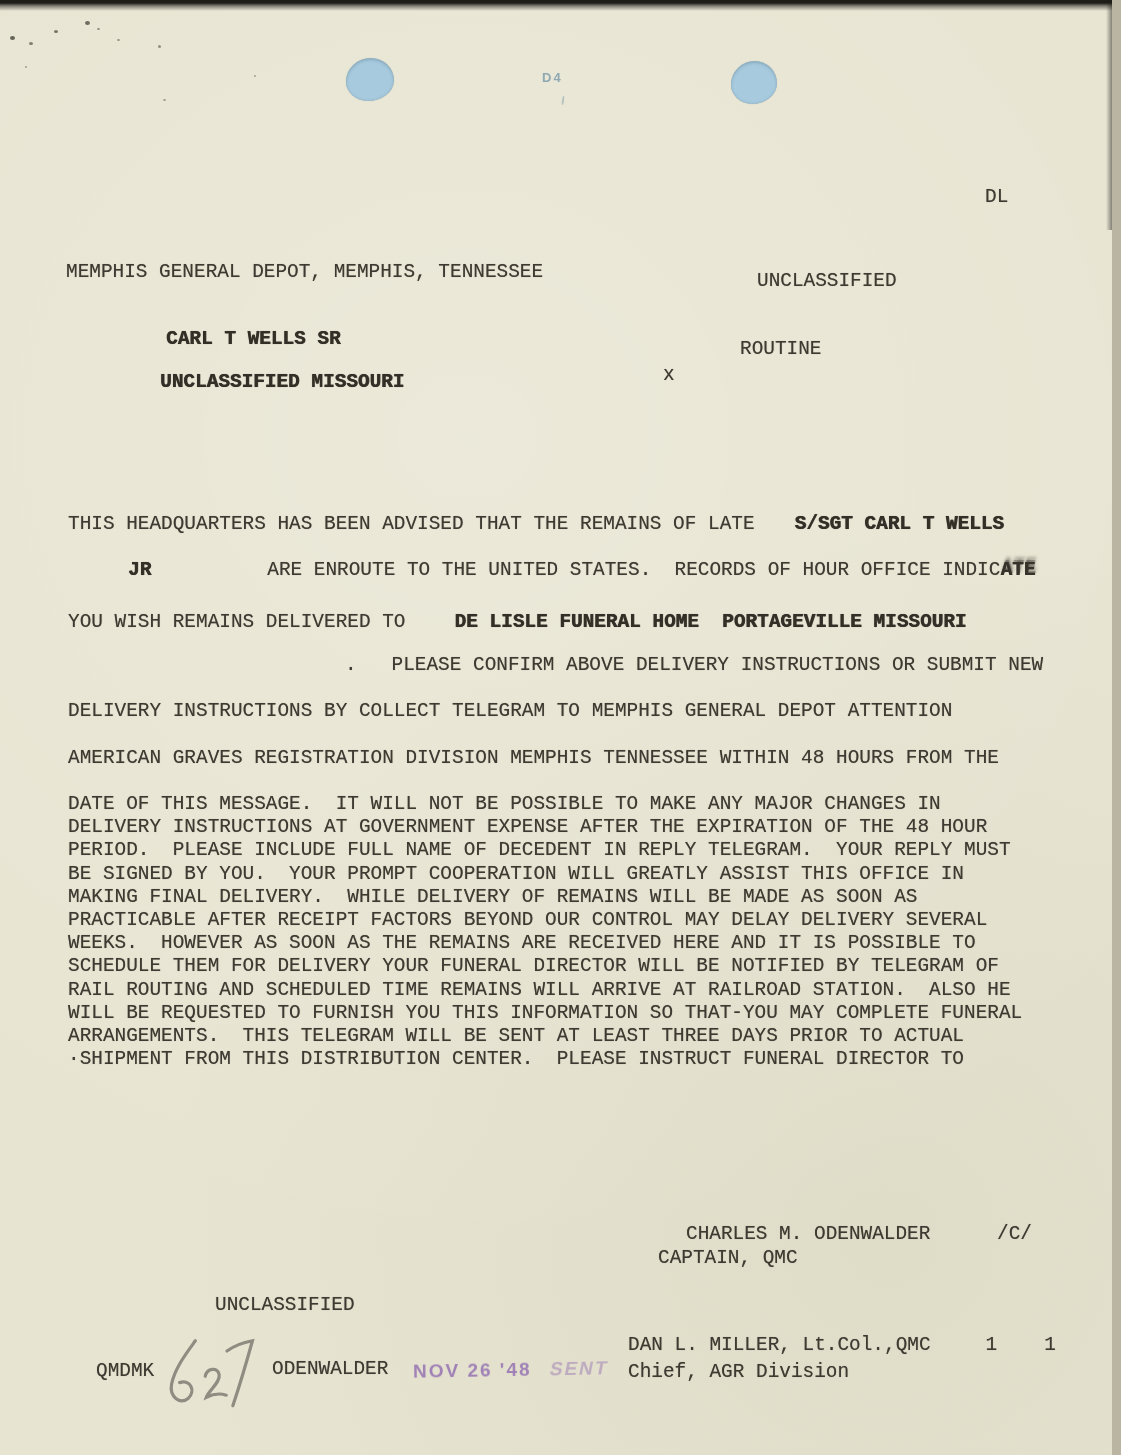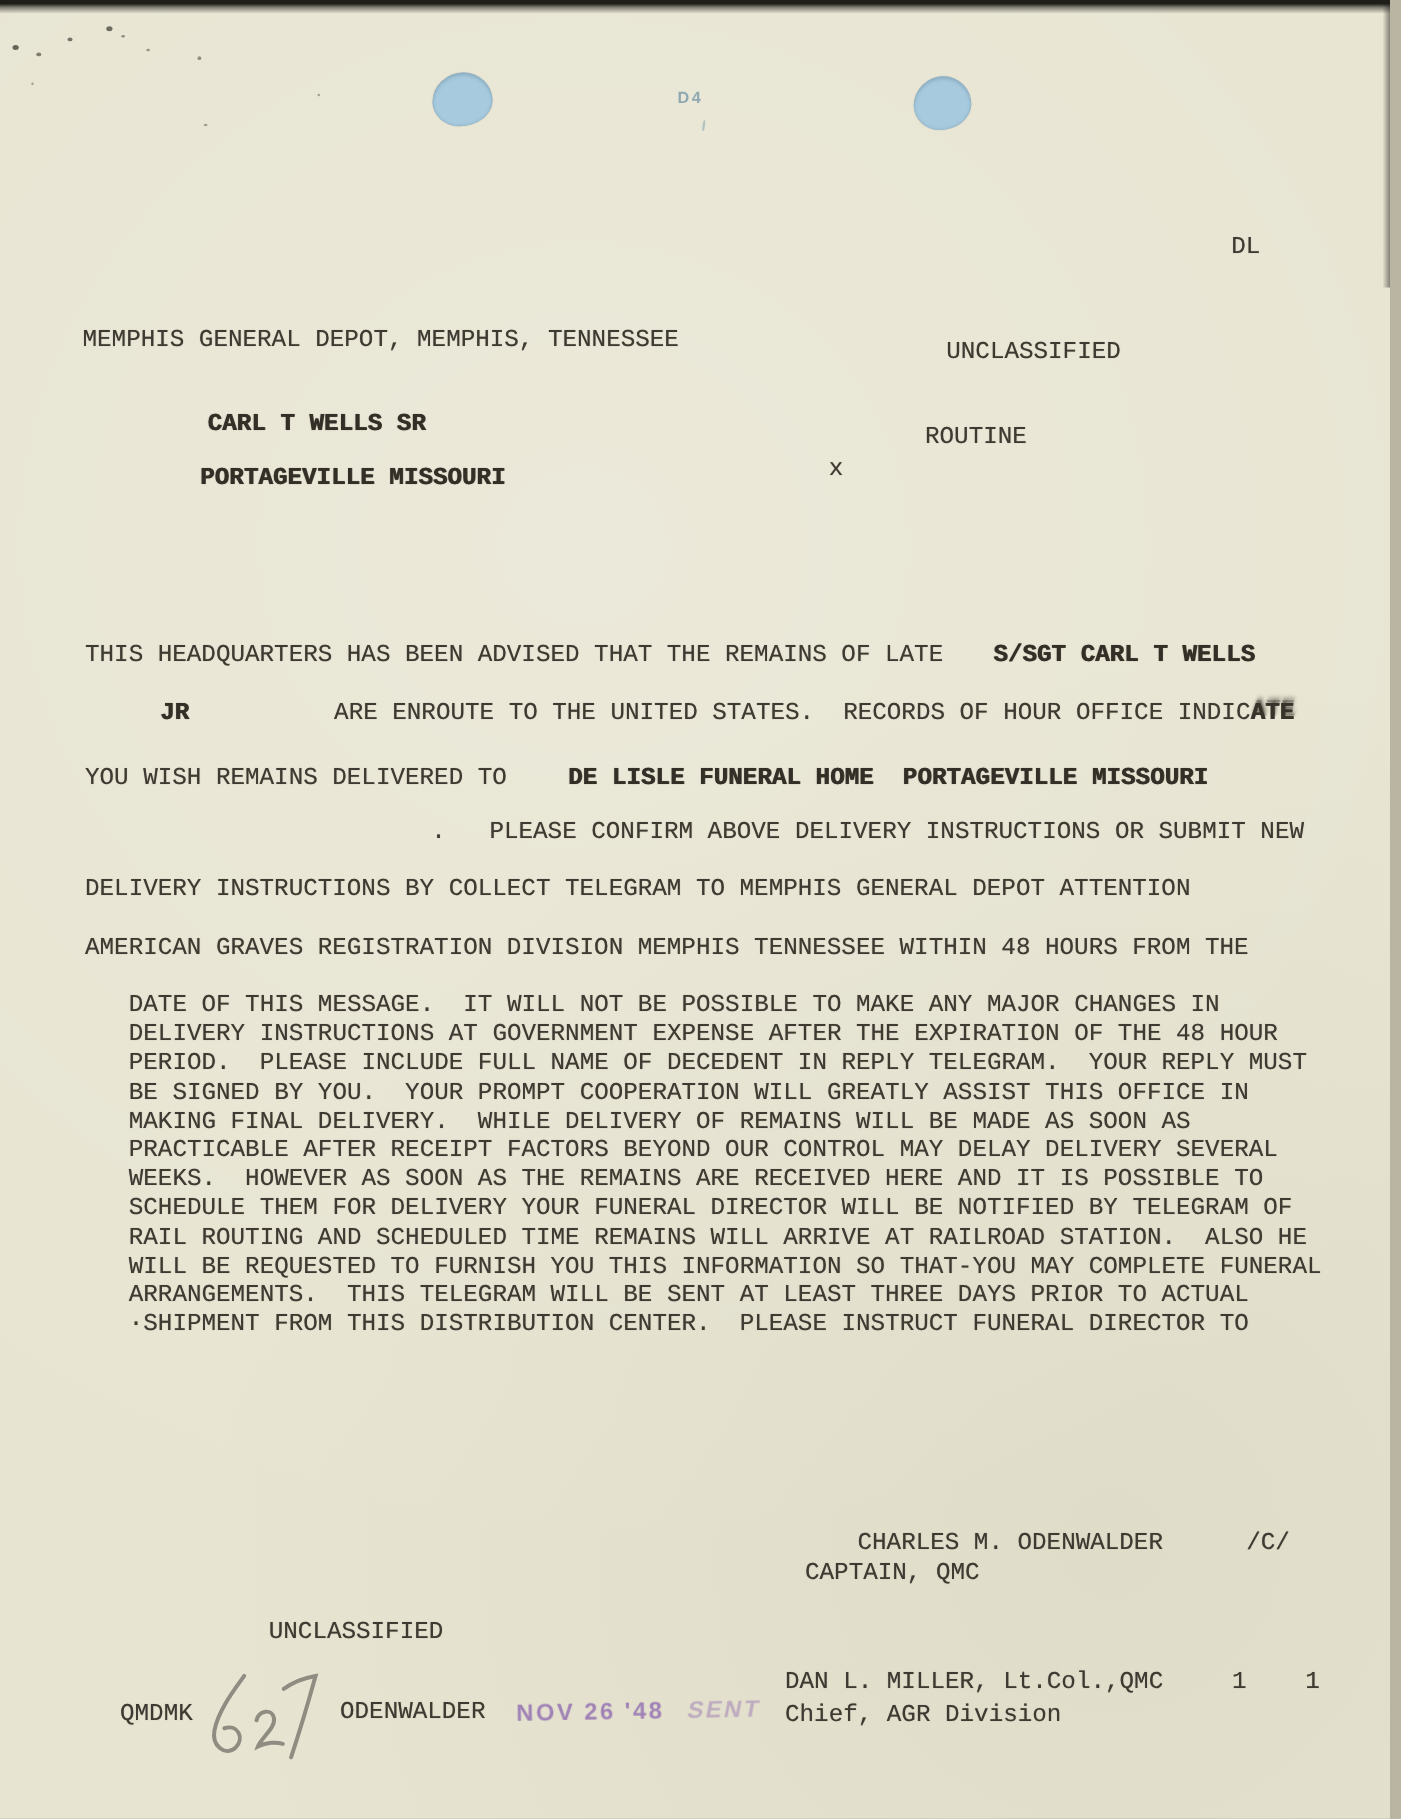--- a/index.html
+++ b/index.html
@@ -14,21 +14,21 @@
   }
   .t{
     position:absolute; white-space:pre;
     font-size:19.4px; line-height:23px;
     text-shadow:0 0 .7px rgba(62,57,47,.55);
   }
   .b{font-weight:bold; color:#332f27;
      text-shadow:.6px 0 0 rgba(45,40,32,.85), 0 0 1px rgba(45,40,32,.4);}
   .overtype{font-weight:bold; color:#37332b;
      text-shadow:1px -2px 1.5px rgba(55,50,42,.6), 2px -5px 3px rgba(55,50,42,.35), .6px 0 0 rgba(45,40,32,.9);}
-  .dense{line-height:23.2px;margin-left:35px;}
+  .dense{line-height:23.2px;}
   .closing{line-height:46.8px;}
   .gap{display:inline-block; height:1px;}
   .hole{
     position:absolute; background:#a7cade;
     border-radius:52% 48% 55% 45% / 55% 52% 48% 45%;
     box-shadow:inset 0 2px 3px rgba(90,120,140,.35), inset 0 -1px 2px rgba(120,150,170,.25), 0 0 1px rgba(100,110,100,.3);
   }
   .edge-top{
     position:absolute; left:0; top:0; width:100%; height:11px;
     background:linear-gradient(180deg,#1f1e19 0,#1f1e19 3px, rgba(31,30,25,.5) 6px, rgba(31,30,25,0) 11px);
@@ -73,21 +73,21 @@
 
   <div class="stray" style="left:542px;top:70px">D4</div>
   <div class="speck" style="left:562px;top:96px;width:2px;height:9px;opacity:.35;background:#54809c;transform:rotate(8deg)"></div>
 
   <div class="t" style="left:985px;top:186px">DL</div>
 
   <div class="t" style="left:66px;top:261px">MEMPHIS GENERAL DEPOT, MEMPHIS, TENNESSEE</div>
   <div class="t" style="left:757px;top:270px">UNCLASSIFIED</div>
   <div class="t b" style="left:166px;top:328px">CARL T WELLS SR</div>
   <div class="t" style="left:740px;top:338px">ROUTINE</div>
-  <div class="t b" style="left:160px;top:371px">PORTAGEVILLE MISSOURI</div>
+  <div class="t b" style="left:160px;top:371px">UNCLASSIFIED MISSOURI</div>
   <div class="t" style="left:663px;top:364px">x</div>
 
   <div class="t" style="left:68px;top:513px"><span>THIS HEADQUARTERS HAS BEEN ADVISED THAT THE REMAINS OF LATE</span><span class="gap" style="width:40px"></span><span class="b">S/SGT CARL T WELLS</span></div>
 
   <div class="t" style="left:128px;top:559px"><span class="b">JR</span><span class="gap" style="width:116px"></span><span>ARE ENROUTE TO THE UNITED STATES.  RECORDS OF HOUR OFFICE INDIC</span><span class="overtype">ATE</span></div>
 
   <div class="t" style="left:345px;top:654px">.   PLEASE CONFIRM ABOVE DELIVERY INSTRUCTIONS OR SUBMIT NEW</div>
 
   <div class="t" style="left:68px;top:611px"><span>YOU WISH REMAINS DELIVERED TO</span><span class="gap" style="width:49px"></span><span class="b">DE LISLE FUNERAL HOME  PORTAGEVILLE MISSOURI</span></div>
   <div class="t" style="left:68px;top:700px">DELIVERY INSTRUCTIONS BY COLLECT TELEGRAM TO MEMPHIS GENERAL DEPOT ATTENTION</div>
@@ -102,21 +102,21 @@
 WEEKS.  HOWEVER AS SOON AS THE REMAINS ARE RECEIVED HERE AND IT IS POSSIBLE TO
 SCHEDULE THEM FOR DELIVERY YOUR FUNERAL DIRECTOR WILL BE NOTIFIED BY TELEGRAM OF
 RAIL ROUTING AND SCHEDULED TIME REMAINS WILL ARRIVE AT RAILROAD STATION.  ALSO HE
 WILL BE REQUESTED TO FURNISH YOU THIS INFORMATION SO THAT-YOU MAY COMPLETE FUNERAL
 ARRANGEMENTS.  THIS TELEGRAM WILL BE SENT AT LEAST THREE DAYS PRIOR TO ACTUAL
 ·SHIPMENT FROM THIS DISTRIBUTION CENTER.  PLEASE INSTRUCT FUNERAL DIRECTOR TO</div>
 
 
   <div class="t" style="left:686px;top:1223px">CHARLES M. ODENWALDER</div>
   <div class="t" style="left:997px;top:1223px">/C/</div>
-  <div class="t" style="left:644px;top:1247px">CAPTAIN, QMC</div>
+  <div class="t" style="left:658px;top:1247px">CAPTAIN, QMC</div>
 
   <div class="t" style="left:215px;top:1294px">UNCLASSIFIED</div>
 
   <div class="t" style="left:628px;top:1334px"><span>DAN L. MILLER, Lt.Col.,QMC</span><span class="gap" style="width:55px"></span><span>1</span><span class="gap" style="width:47px"></span><span>1</span></div>
   <div class="t" style="left:628px;top:1361px">Chief, AGR Division</div>
 
   <div class="t" style="left:96px;top:1360px">QMDMK</div>
 
   <svg class="hand" style="left:160px;top:1334px" width="100" height="75" viewBox="0 0 100 75">
     <g fill="none" stroke="#807d75" stroke-width="3.2" stroke-linecap="round">

